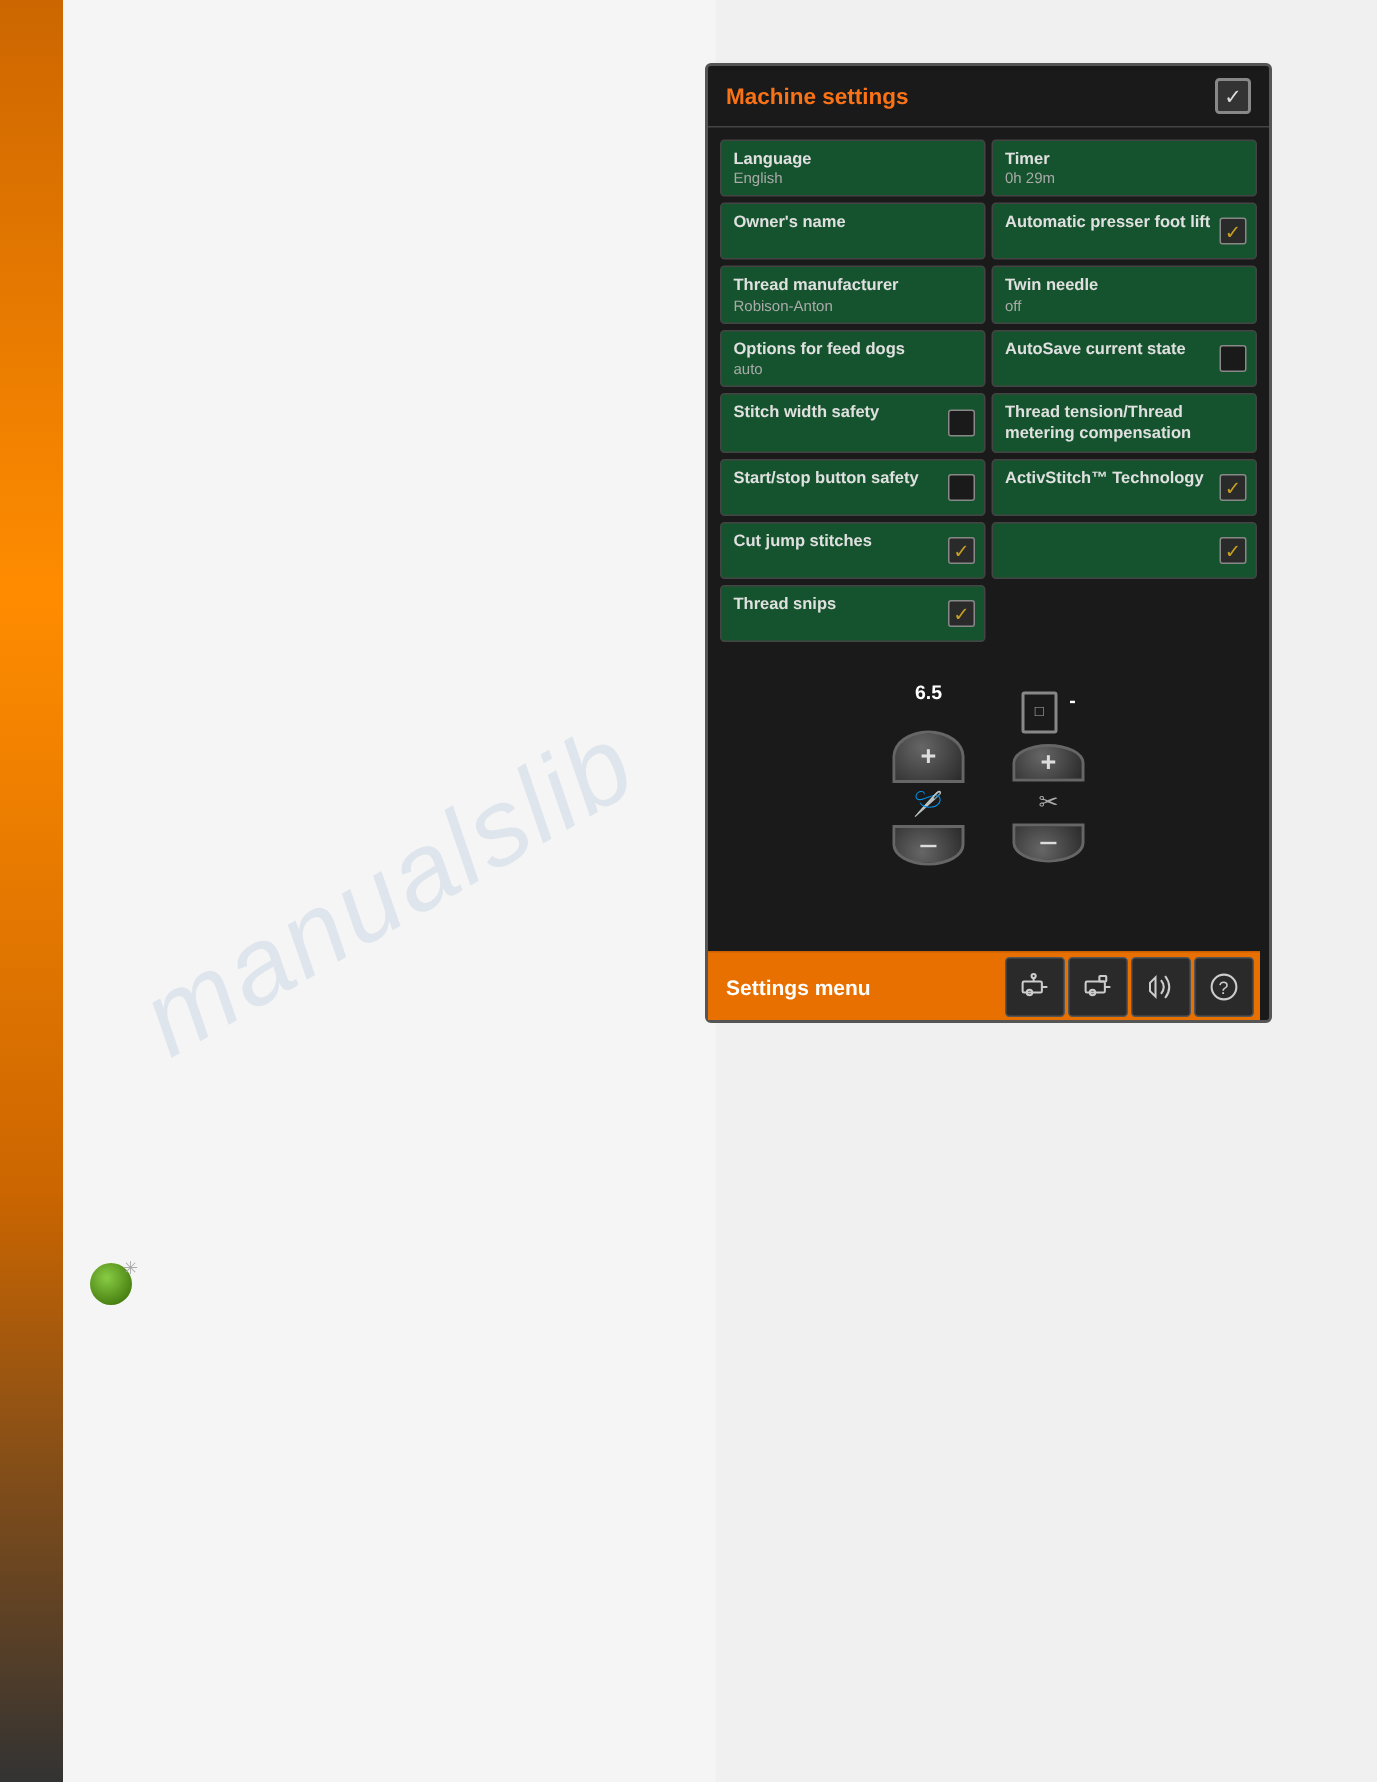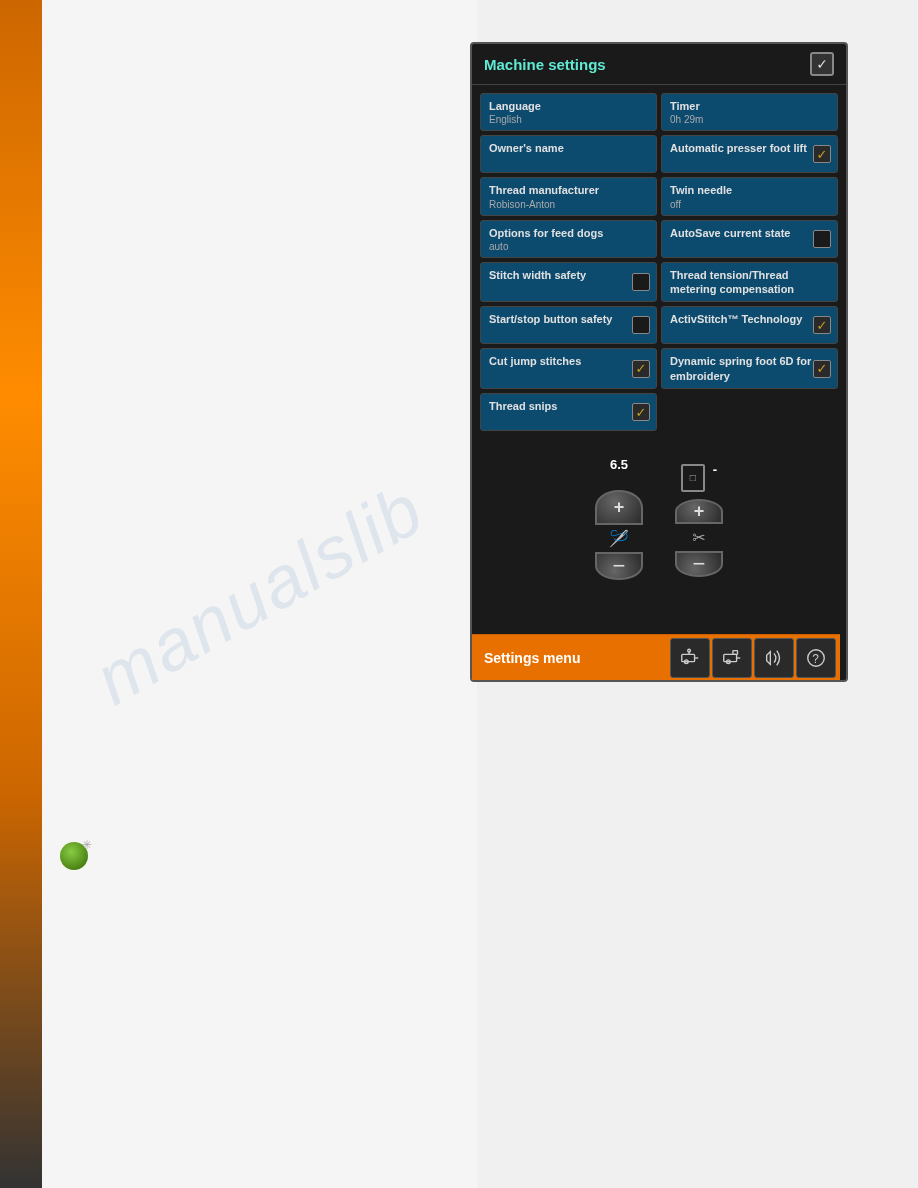--- a/index.html
+++ b/index.html
@@ -82,21 +82,21 @@
 
     
     .panel-header {
       display: flex;
       align-items: center;
       justify-content: space-between;
       padding: 8px 12px;
       border-bottom: 1px solid #444;
     }
     .panel-title {
-      color: #5eead4;
+      color: #f97316;
       font-size: 15px;
       font-weight: bold;
     }
     .panel-check {
       width: 24px;
       height: 24px;
       border: 2px solid #888;
       background: #333;
       display: flex;
       align-items: center;
@@ -109,21 +109,21 @@
 
     
     .settings-grid {
       display: grid;
       grid-template-columns: 1fr 1fr;
       gap: 4px;
       padding: 8px;
     }
 
     .setting-cell {
-      background: #0c4a6e;
+      background: #14532d;
       border: 1px solid #444;
       border-radius: 3px;
       padding: 5px 8px;
       cursor: pointer;
       min-height: 38px;
       position: relative;
     }
     .setting-label {
       color: #e0e0e0;
       font-size: 11px;
@@ -320,21 +320,20 @@
       <div class="setting-label">ActivStitch™ Technology</div>
       <div class="setting-checkbox checked">✓</div>
     </div>
 
     <div class="setting-cell">
       <div class="setting-label">Cut jump stitches</div>
       <div class="setting-checkbox checked">✓</div>
     </div>
 
     <div class="setting-cell">
-      <div class="setting-label">Dynamic spring foot 6D for embroidery</div>
       <div class="setting-checkbox checked">✓</div>
     </div>
 
     <div class="setting-cell">
       <div class="setting-label">Thread snips</div>
       <div class="setting-checkbox checked">✓</div>
     </div>
 
     <div class="setting-cell" style="background:transparent; border-color:transparent;"></div>
 

